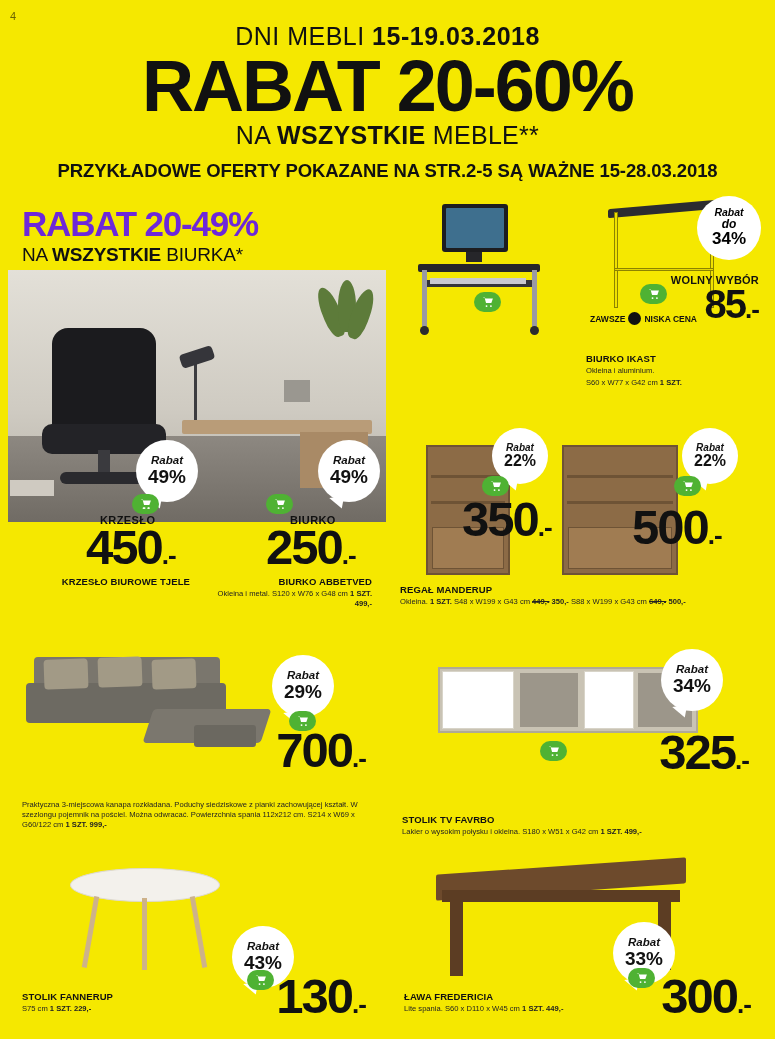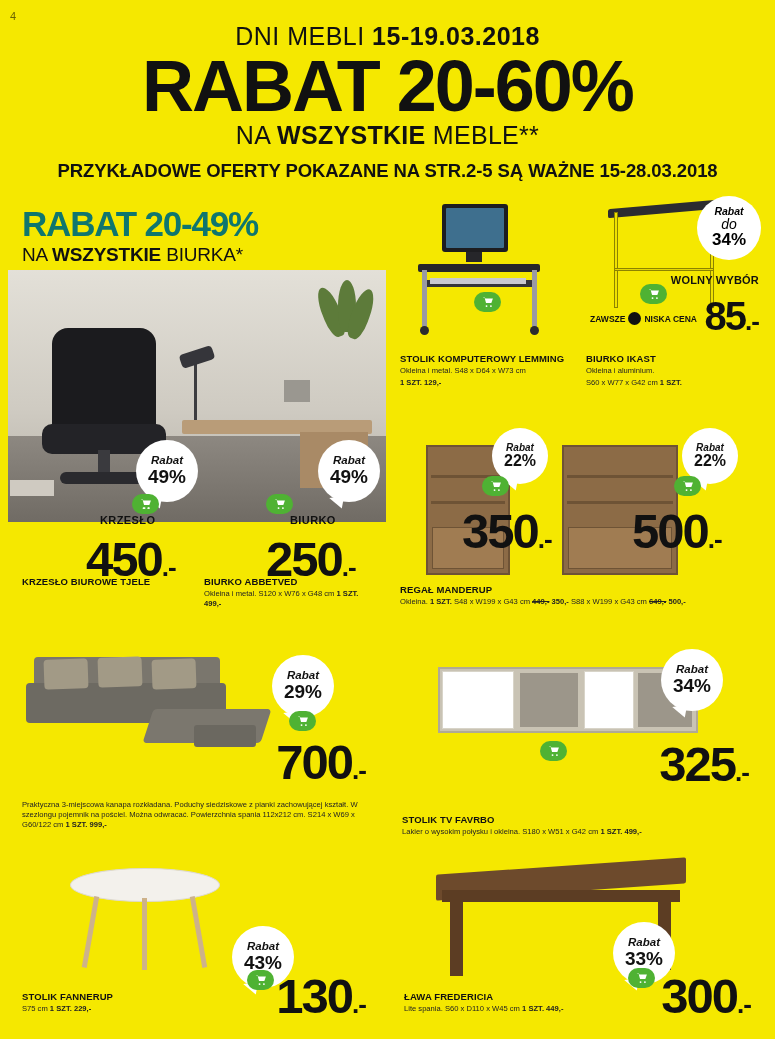--- a/index.html
+++ b/index.html
@@ -79,21 +79,21 @@
   
   .cart {
     position: absolute; width: 27px; height: 20px; border-radius: 10px;
     background: #4fb233; display: flex; align-items: center; justify-content: center;
   }
   .cart svg { width: 14px; height: 14px; }
 
   
   #cell-desks { width: 378px; height: 425px; background: #f5e800; }
   .desk-hd { padding: 14px 0 0 14px; }
-  .desk-hd .l1 { font-size: 35px; font-weight: 700; color: #0f766e; letter-spacing: -1.2px; line-height: 1; }
+  .desk-hd .l1 { font-size: 35px; font-weight: 700; color: #6d28d9; letter-spacing: -1.2px; line-height: 1; }
   .desk-hd .l2 { font-size: 19px; color: #111; margin-top: 3px; letter-spacing: -.2px; }
   .desk-hd .l2 b { font-weight: 700; }
   .desk-photo {
     position: absolute; top: 78px; left: 0; width: 378px; height: 252px;
     background: linear-gradient(#d8d4cc 0%, #c9c4ba 45%, #9b968c 100%);
     overflow: hidden;
   }
   .dp-wall { position:absolute; inset:0; background:
      linear-gradient(#e3e0d8, #cfcbc2 55%, #b3aea4 100%); }
   .dp-floor { position:absolute; left:0; bottom:0; width:100%; height:86px;
@@ -119,21 +119,21 @@
   .dp-plant { position:absolute; right:16px; top:22px; width:60px; height:80px; }
   .dp-plant .leaf { position:absolute; width:18px; height:52px; background:#5d7b3a;
      border-radius:50% 50% 40% 40%; }
   .dp-plantpot { position:absolute; right:76px; bottom:120px; width:26px; height:22px; background:#9a9790; }
   .dp-books { position:absolute; left:2px; bottom:26px; width:44px; height:16px; background:#cfcac1; }
   .desk-label {
     position:absolute; font-size: 11px; font-weight:700; color:#111;
     letter-spacing:.4px;
   }
   .desk-foot { position:absolute; bottom:8px; left:14px; width:350px; display:flex; gap:14px; }
-  .desk-foot > div { width: 168px; }
+  .desk-foot > div { width: 168px; text-align: right; }
 
   
   #cell-comp { width: 373px; height: 204px; background:#f5e800; }
   .ca-photo {
     position:absolute; top:8px; left:6px; width:170px; height:140px;
   }
   .mon { position:absolute; left:42px; top:4px; width:66px; height:48px; background:#1d1d20; border-radius:3px; }
   .mon i { position:absolute; inset:4px; background:#3e6f8e; border-radius:1px; display:block; }
   .mon-stand { position:absolute; left:66px; top:52px; width:16px; height:10px; background:#26262a; }
   .cd-top { position:absolute; left:18px; top:64px; width:122px; height:8px; background:#26262a; border-radius:2px; }
@@ -147,21 +147,21 @@
   .cb-top { position:absolute; left:18px; top:6px; width:120px; height:9px; background:#2c2c30; border-radius:2px; transform: skewY(-5deg); }
   .cb-legL { position:absolute; left:24px; top:14px; width:4px; height:96px; background:#f0e200; border:1px solid #8c8300;}
   .cb-legR { position:absolute; left:120px; top:14px; width:4px; height:96px; background:#f0e200; border:1px solid #8c8300;}
   .cb-bar { position:absolute; left:24px; top:70px; width:100px; height:3px; background:#e6d800; border:1px solid #8c8300;}
 
   .seal {
     position:absolute; right:6px; top:4px; width:64px; height:64px; border-radius:50%;
     background:#fff; display:flex; flex-direction:column; align-items:center; justify-content:center;
   }
   .seal .s1 { font-size:10.5px; font-style:italic; font-weight:700; line-height:1; }
-  .seal .s2 { font-size:14px; font-style:italic; font-weight:400; line-height:1; }
+  .seal .s2 { font-size:12px; font-style:italic; font-weight:700; line-height:1; }
   .seal .s3 { font-size:17px; font-weight:700; line-height:1.1; }
   .zawsze {
     position:absolute; left:196px; top:120px; font-size:8.5px; font-weight:700;
     color:#111; display:flex; align-items:center; gap:3px;
   }
   .zawsze .dot { width:13px; height:13px; border-radius:50%; background:#111; }
   .wolny { position:absolute; right:8px; top:82px; font-size:11px; font-weight:700; color:#111; letter-spacing:.2px;}
 
   
   #cell-regal { width:373px; height:213px; background:#f5e800; }
@@ -191,21 +191,21 @@
   .rt { position:absolute; left:62px; top:22px; width:150px; height:110px; }
   .rt .topd { position:absolute; left:0; top:0; width:150px; height:34px; background:#f3f1ec; border-radius:50%; border:1px solid #ddd9d0; }
   .rt .lg { position:absolute; width:5px; height:72px; background:#cdb28a; }
 
   
   #cell-bench { width:373px; height:182px; background:#f5e800; }
   .bn { position:absolute; left:42px; top:14px; width:250px; height:120px; }
   .bn .topp { position:absolute; left:0; top:6px; width:250px; height:26px; background:#6d4a2c; transform: skewY(-4deg); border-radius:2px;}
   .bn .apron { position:absolute; left:6px; top:30px; width:238px; height:12px; background:#5c3d23; }
   .bn .lg { position:absolute; width:13px; height:74px; background:#5c3d23; }
-  .price-abs { position:absolute;margin-top:12px; }
+  .price-abs { position:absolute; }
 </style>
 </head>
 <body>
 
 <div class="page-num">4</div>
 
 <div class="header">
   <div class="hdr-line1">
     <span>DNI MEBLI </span><b>15-19.03.2018</b>
   </div>
@@ -345,25 +345,20 @@
         <div class="price price-abs" style="right:8px; top:96px; font-size:40px;">
           <span>85</span><span class="cur">.-</span>
         </div>
 
         <div class="zawsze">
           <span>ZAWSZE</span>
             <span class="dot"></span>
             <span>NISKA CENA</span>
         </div>
 
-        <div style="position:absolute; left:6px; bottom:8px; width:172px;">
-          <div class="prod-title">STOLIK KOMPUTEROWY LEMMING</div>
-          <div class="prod-desc">Okleina i metal. S48 x D64 x W73 cm</div>
-          <div class="prod-desc" style="font-weight:700;">1 SZT. 129,-</div>
-        </div>
         <div style="position:absolute; left:192px; bottom:8px; width:170px;">
           <div class="prod-title">BIURKO IKAST</div>
           <div class="prod-desc">Okleina i aluminium.</div>
           <div class="prod-desc"><span>S60 x W77 x G42 cm </span><b>1 SZT.</b></div>
         </div>
       </div>
 
       <div class="cell" id="cell-regal">
         <div class="sh" style="left:32px; width:84px; height:130px;">
           <div class="body" style="position:absolute; inset:0;">
@@ -399,21 +394,21 @@
           <svg viewBox="0 0 24 24" fill="#fff">
               <path d="M3 4h3l2.6 9.6h9.1L20.4 6H8"></path>
               <circle cx="9.5" cy="19" r="1.6"></circle>
               <circle cx="17" cy="19" r="1.6"></circle>
             </svg>
         </div>
 
         <div class="price price-abs" style="top:96px; left:68px;">
           <span>350</span><span class="cur">.-</span>
         </div>
-        <div class="price price-abs" style="top:96px; left:238px;">
+        <div class="price price-abs" style="top:104px; left:238px;">
           <span>500</span><span class="cur">.-</span>
         </div>
 
         <div style="position:absolute; left:6px; bottom:10px; width:364px;">
           <div class="prod-title">REGAŁ MANDERUP</div>
           <div class="prod-desc">
             <span>Okleina. </span><b>1 SZT.</b><span> S48 x W199 x G43 cm </span><b class="strike">449,-</b><b> 350,-</b><span> S88 x W199 x G43 cm </span><b class="strike">649,-</b><b> 500,-</b>
           </div>
         </div>
       </div>

